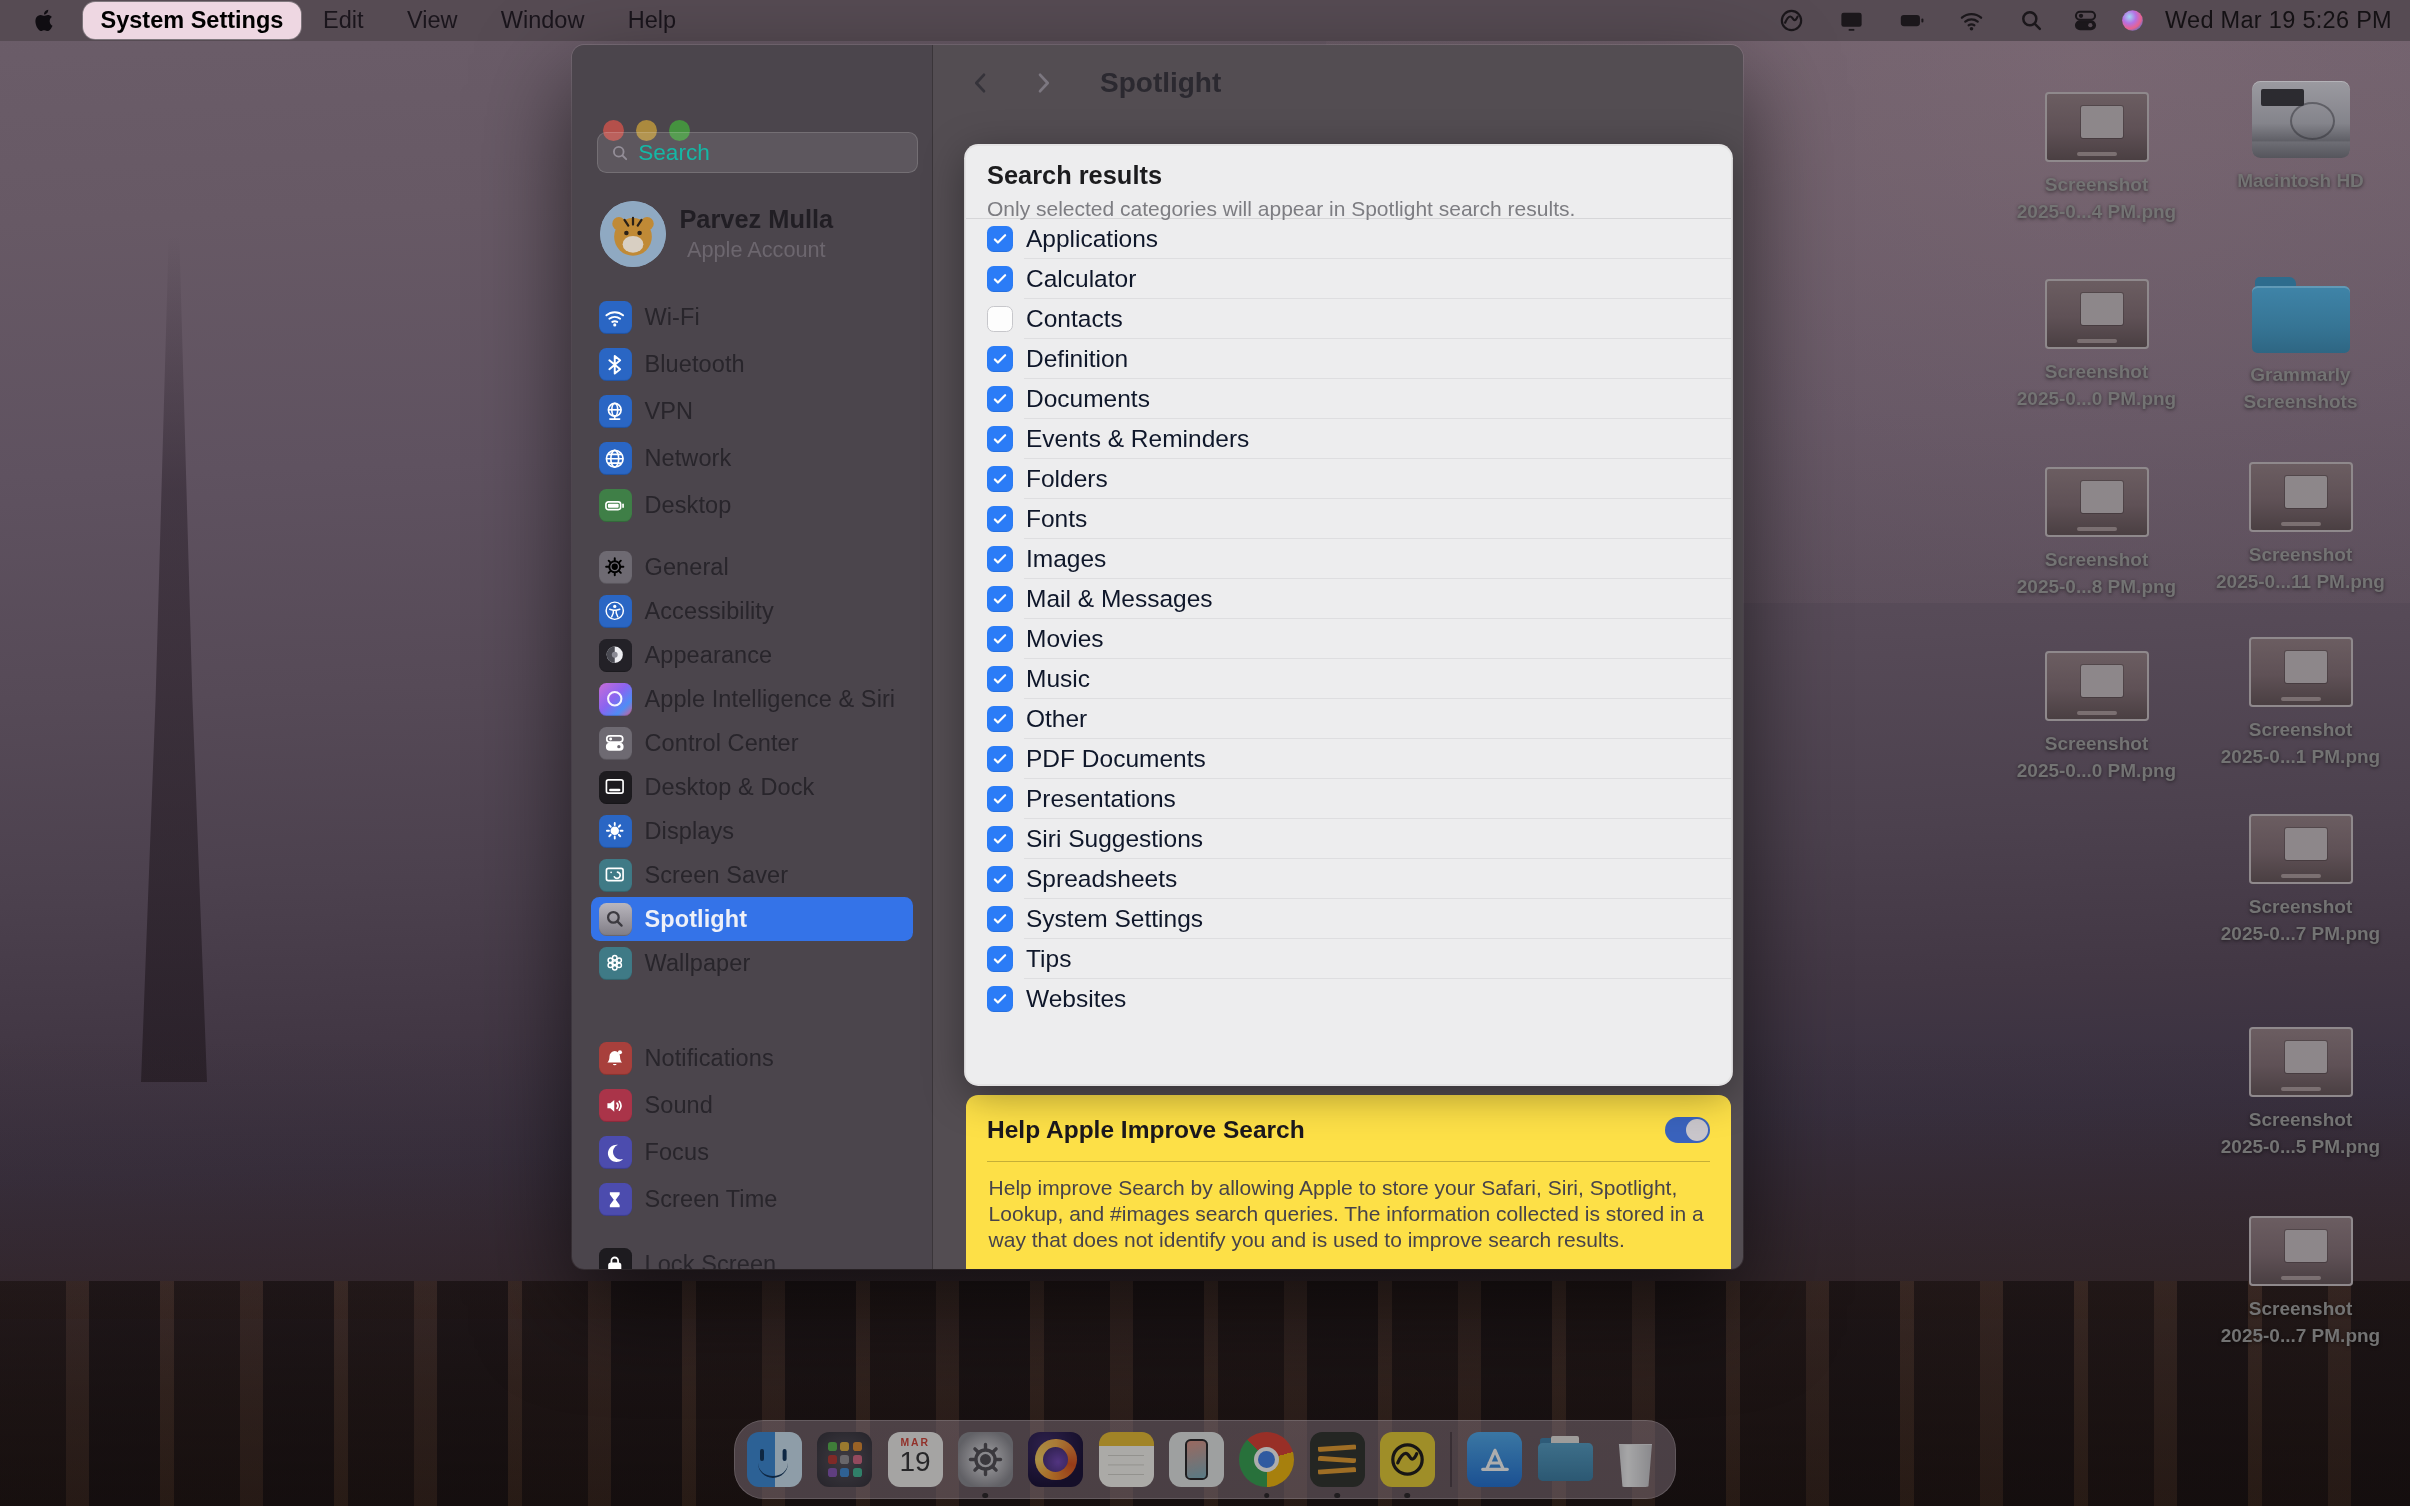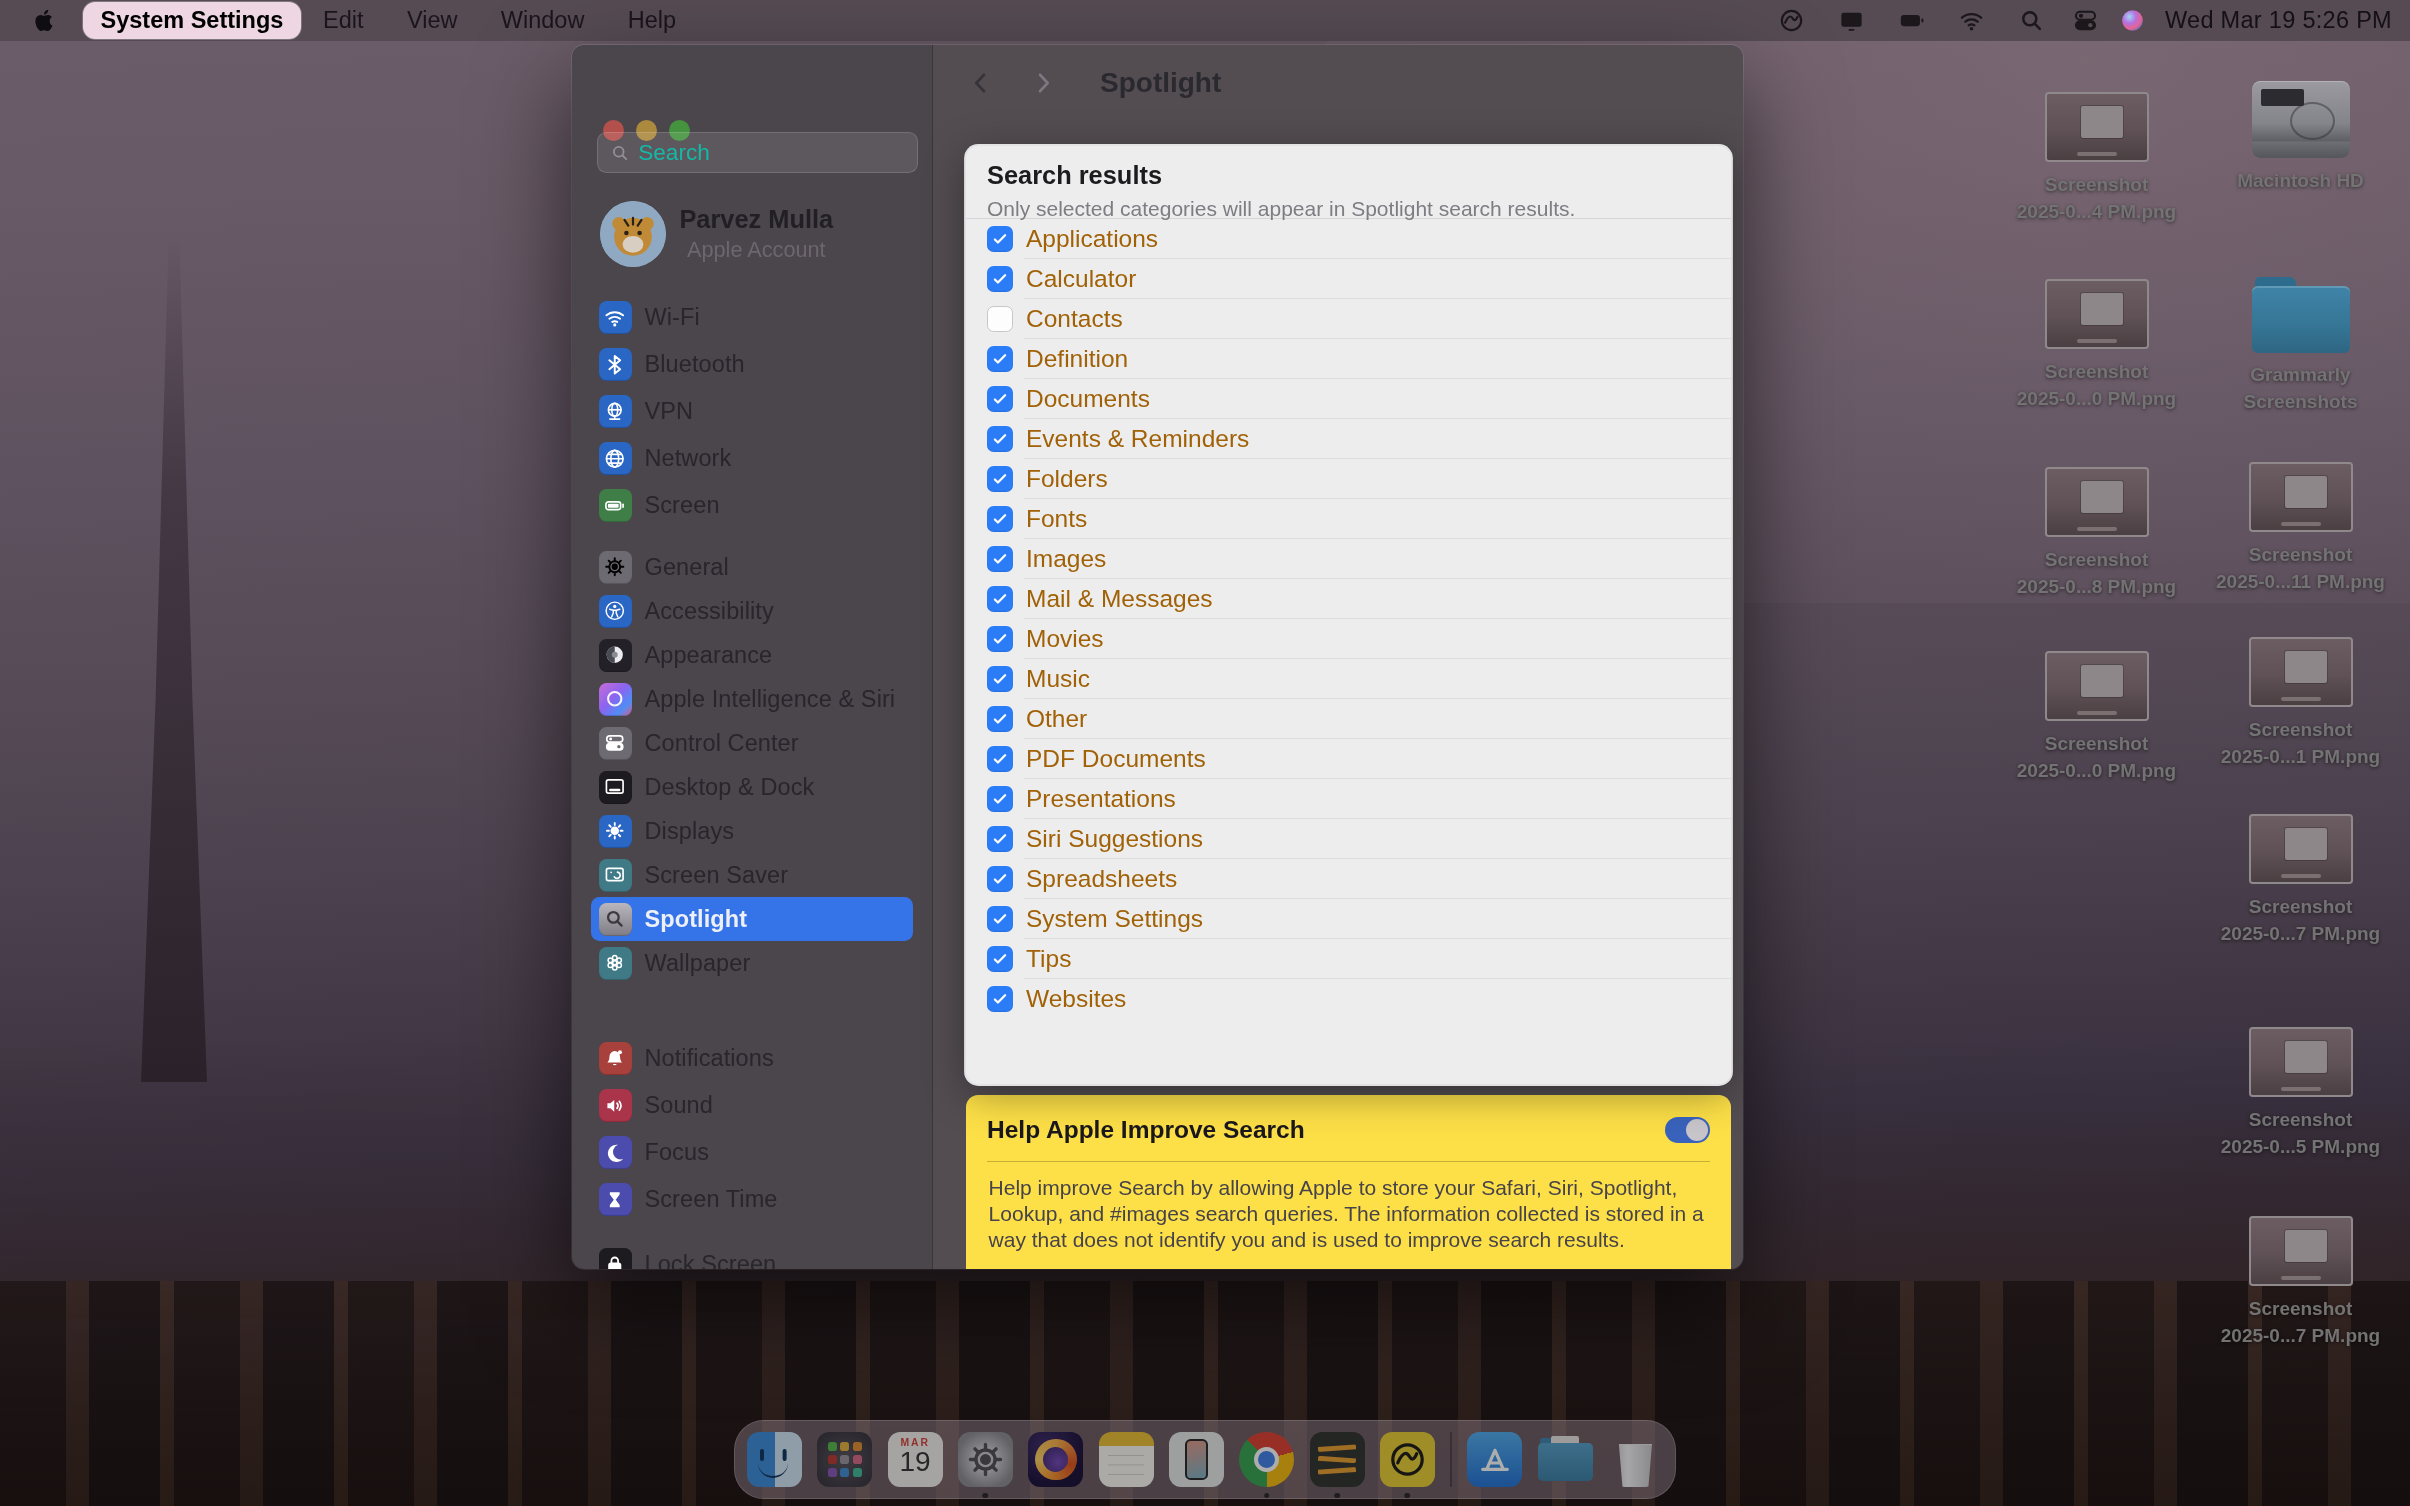--- a/index.html
+++ b/index.html
@@ -89,21 +89,21 @@
   .card-h .t{font-size:25.4px;font-weight:650;color:#1c1c1e;}
   .card-h .s{font-size:21px;color:#7d7d82;margin-top:6.6px;}
   .card-div{height:0.9px;background:#d6d6d8;margin-top:0px;}
   .crow{display:flex;align-items:center;height:40px;position:relative;padding-left:21px;}
   .crow .sep{position:absolute;left:58px;right:0px;bottom:0;height:0.9px;background:#dedee0;}
   .crow:last-child .sep{display:none;}
   .cb{width:26px;height:26px;border-radius:6.6px;flex:none;display:flex;align-items:center;justify-content:center;}
   .cb.on{background:#2b7cf7;box-shadow:inset 0 -0.9px 0.9px rgba(0,0,0,.1);}
   .cb.off{background:#fdfdfd;border:0.9px solid #c7c7cb;box-sizing:border-box;}
   .cb svg{width:18px;height:18px;}
-  .clabel{margin-left:13px;font-size:24.5px;color:#a16207;}
+  .clabel{margin-left:13px;font-size:24.5px;color:#0f172a;}
 
   
   .helpbox{position:absolute;left:394px;top:1050px;width:765px;height:282px;background:#fde047;border-radius:12.2px;}
   .hb-row{display:flex;align-items:center;padding:21px 21px 0 21px;}
   .hb-title{font-size:24.5px;font-weight:550;color:#1b181d;}
   .toggle{margin-left:auto;width:45px;height:26px;border-radius:13px;background:#3a63bd;position:relative;flex:none;}
   .toggle .knob{position:absolute;right:1.9px;top:1.9px;width:22.6px;height:22.6px;border-radius:50%;background:#c9c6cb;}
   .hb-div{height:0.9px;background:rgba(0,0,0,.22);margin:17px 21px 0 21px;}
   .hb-para{margin:13px 22.6px 0 22.6px;font-size:21px;line-height:26px;color:#47434a;width:716px;}
   .hb-para.second{margin-top:12.2px;}
@@ -445,21 +445,21 @@
             <div class="srow">
               <span class="sic" style="background:#3f7f47">
                 <svg viewBox="0 0 24 24">
                   <g fill="none" stroke="#fff" stroke-width="1.7">
                     <rect x="3" y="8" width="15" height="8" rx="2.5"></rect>
                     <rect x="5" y="10" width="11" height="4" rx="1" fill="#fff" stroke="none"></rect>
                     <path d="M20.5 10.5v3" stroke-linecap="round"></path>
                   </g>
                 </svg>
               </span>
-              <span class="slabel">Screen</span>
+              <span class="slabel">Desktop</span>
             </div>
           </div>
           <div class="sgroup g2">
             <div class="srow">
               <span class="sic" style="background:#6e6a72">
                 <svg viewBox="0 0 24 24">
                   <g fill="none" stroke="currentColor" stroke-width="2">
                     <circle cx="12" cy="12" r="3.2" fill="currentColor" stroke="none"></circle>
                     <circle cx="12" cy="12" r="5.6"></circle>
                     <g stroke-linecap="round">

